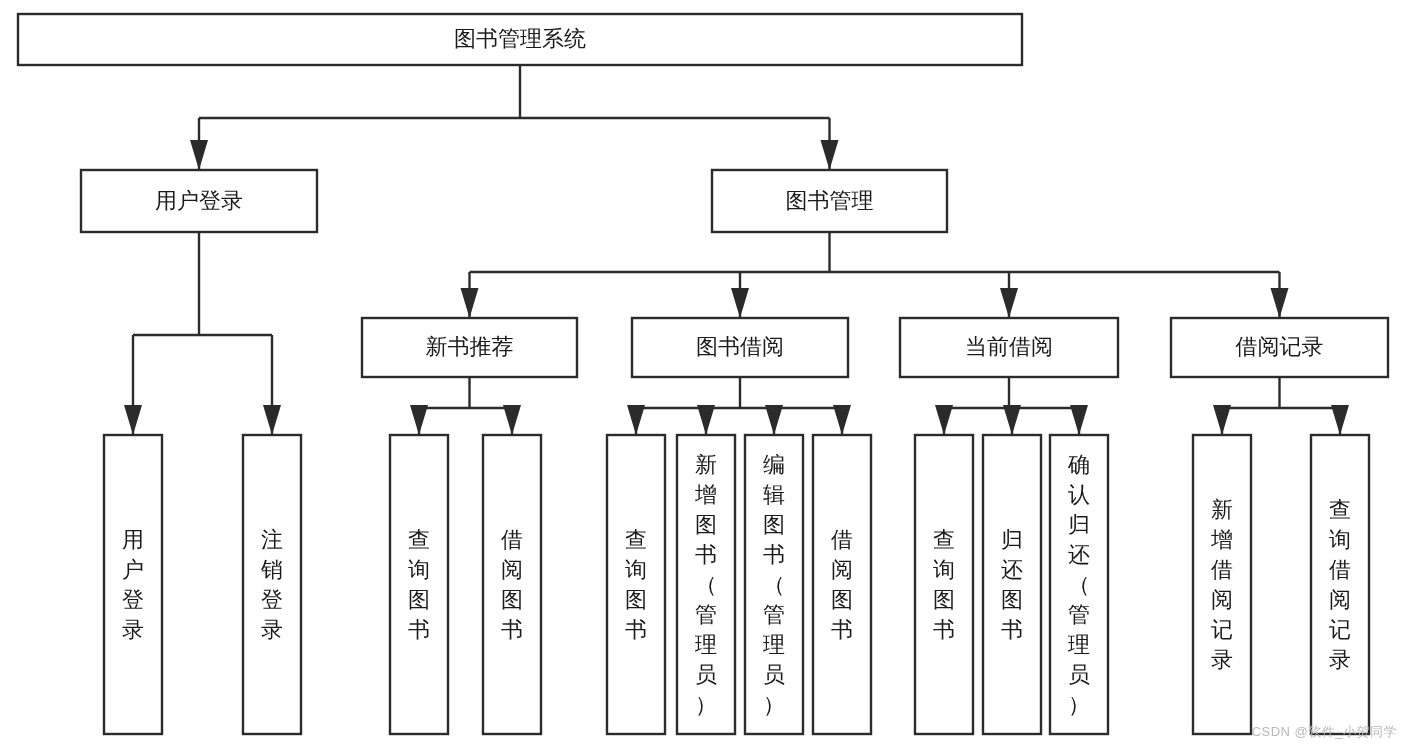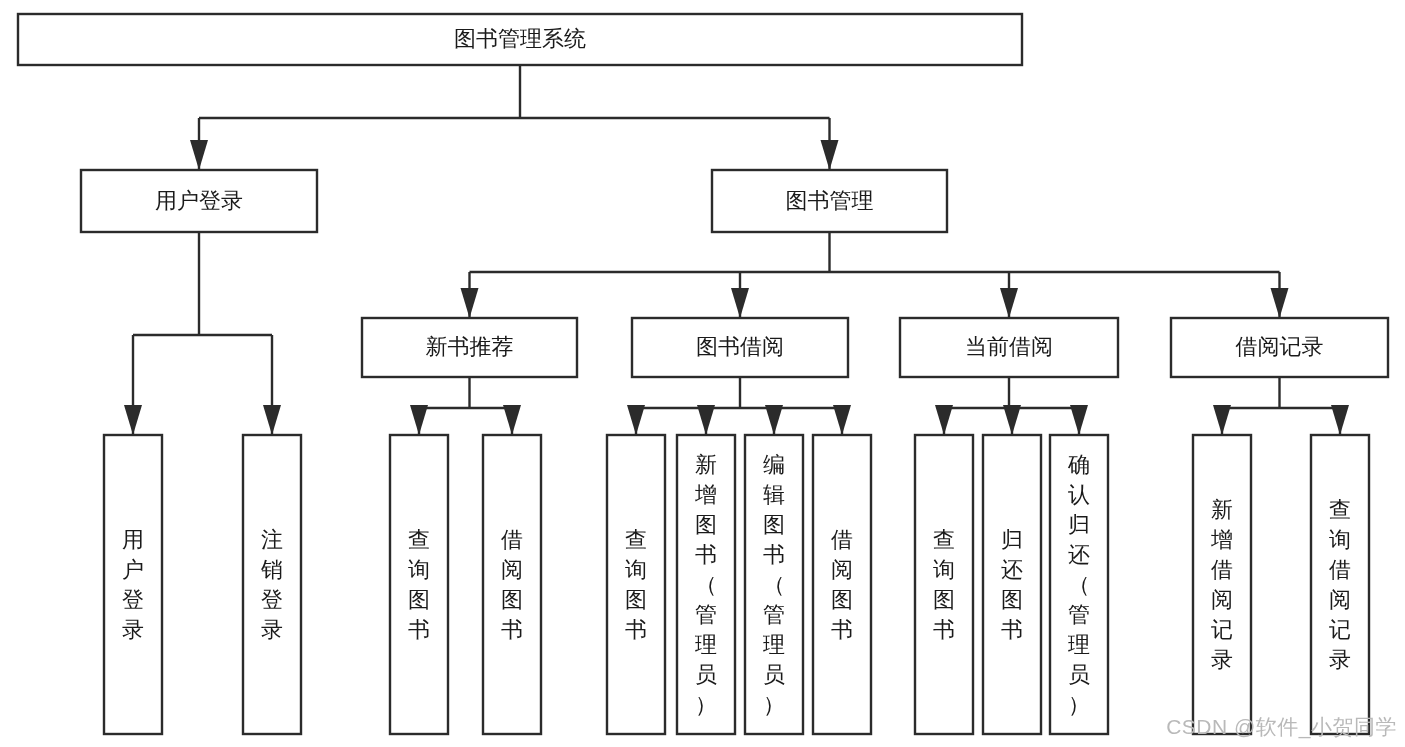--- a/index.html
+++ b/index.html
@@ -51,21 +51,21 @@
     fill: #1a1a1a;
     font-family: "Liberation Sans", "DejaVu Sans", sans-serif;
     font-size: 22px;
     text-anchor: middle;
   }
   .watermark-text {
     position: absolute;
     right: 8px;
     bottom: 6px;
     font-family: "Liberation Sans", "DejaVu Sans", sans-serif;
-    font-size: 21px;
+    font-size: 13px;
     color: #b9b9b9;
     white-space: nowrap;
     letter-spacing: 0.5px;
   }
 </style>
 </head>
 <body>
 
 <div id="diagram-root">
 

